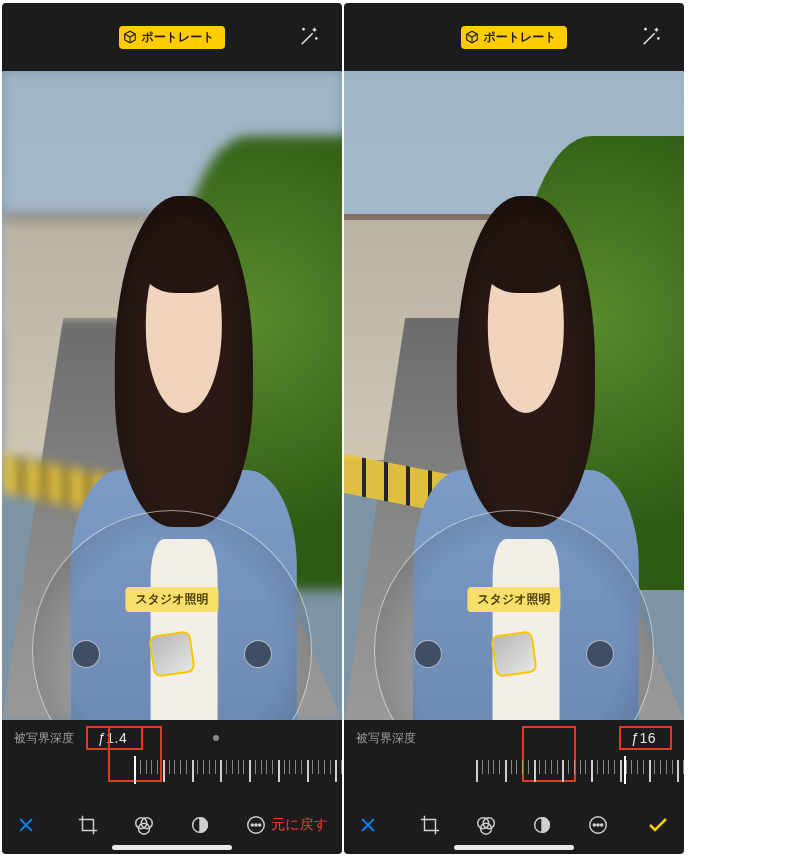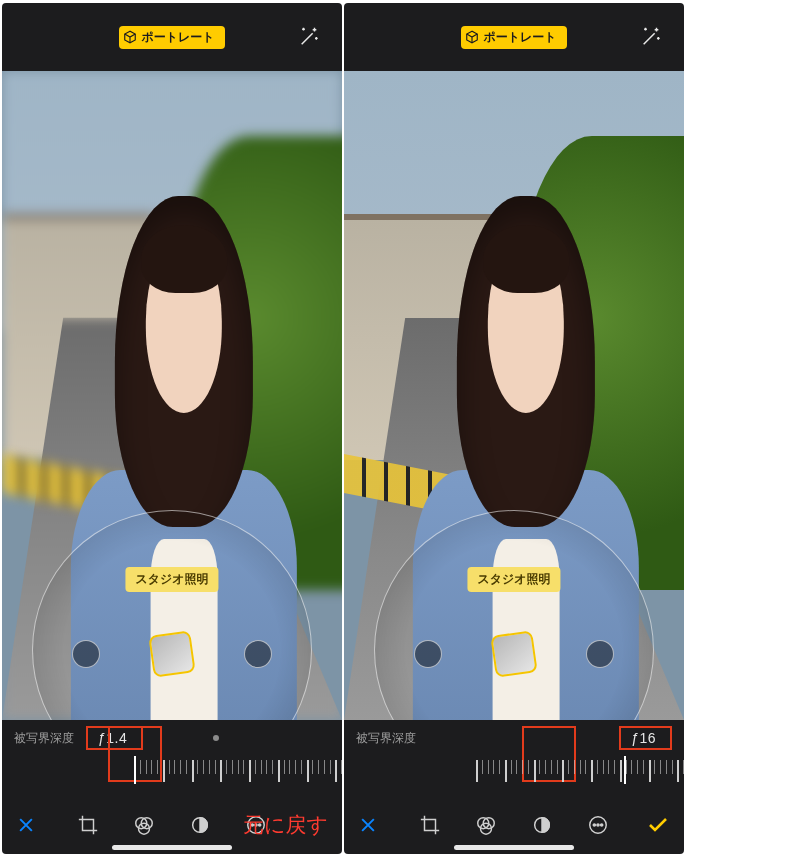--- a/index.html
+++ b/index.html
@@ -101,21 +101,21 @@
   }
   .tee{
     position:absolute; bottom:0; left:50%; transform:translateX(-50%);
     width:28%; height:34%;
     background:#f4efe6;
     border-radius: 20% 20% 0 0;
   }
   .blur .sky,.blur .bldg,.blur .road,.blur .bush,.blur .curb{ filter: blur(6px); }
   
   .light-label{
-    position:absolute; bottom:128px; left:50%; transform:translateX(-50%);
+    position:absolute; bottom:108px; left:50%; transform:translateX(-50%);
     background:#f7df6a; color:#4a3c00; font-size:12px; font-weight:600;
     padding:4px 10px; border-radius:4px; white-space:nowrap;
   }
   .arc{
     position:absolute; bottom:-70px; left:50%; transform:translateX(-50%);
     width:280px; height:280px; border:1px solid rgba(255,255,255,.55);
     border-radius:50%;
     background: radial-gradient(circle at 50% 50%, rgba(0,0,0,0) 55%, rgba(0,0,0,.25) 100%);
     pointer-events:none;
   }
@@ -153,21 +153,21 @@
   .ftick.big{ height:22px; width:2px;}
   .chipbox{position:absolute;border:2px solid #e23b1c;top:-26px;height:56px;width:54px;}
   
   .toolbar{
     height:58px; display:flex; align-items:center; justify-content:space-between;
     padding:0 14px; position:relative;
   }
   .tb-left,.tb-mid,.tb-right{display:flex;align-items:center;gap:34px;}
   .tb-mid{position:absolute; left:50%; transform:translateX(-50%);}
   .revert{
-    color:#ff3b30; font-size:21px; font-weight:500; white-space:nowrap;
+    color:#ff3b30; font-size:14px; font-weight:500; white-space:nowrap;
     position:absolute; right:14px; top:50%; transform:translateY(-50%);
   }
   .home-ind{
     position:absolute; bottom:4px; left:50%; transform:translateX(-50%);
     width:120px; height:5px; border-radius:3px; background:#e8e8e8;
   }
   .ico{ color:#cfcfcf; }
   .ico svg{ display:block; }
 </style>
 </head>

